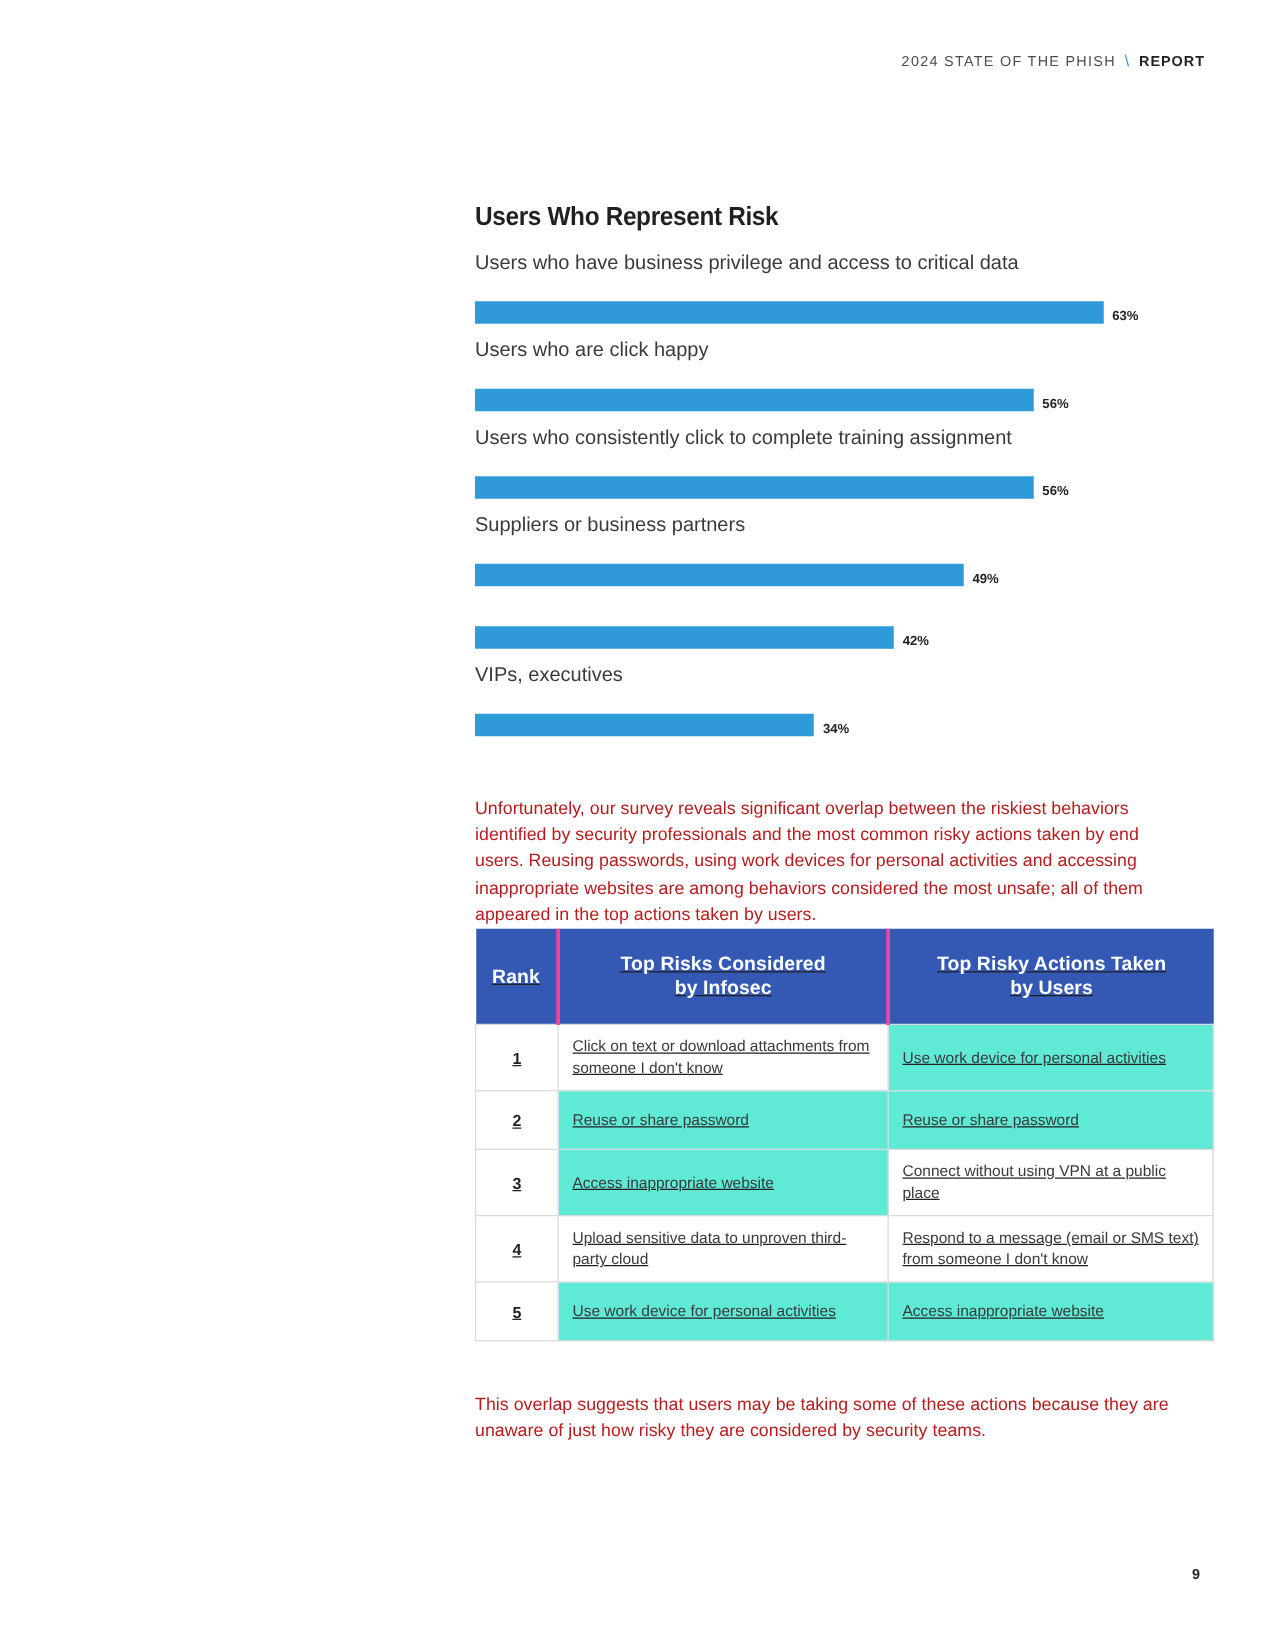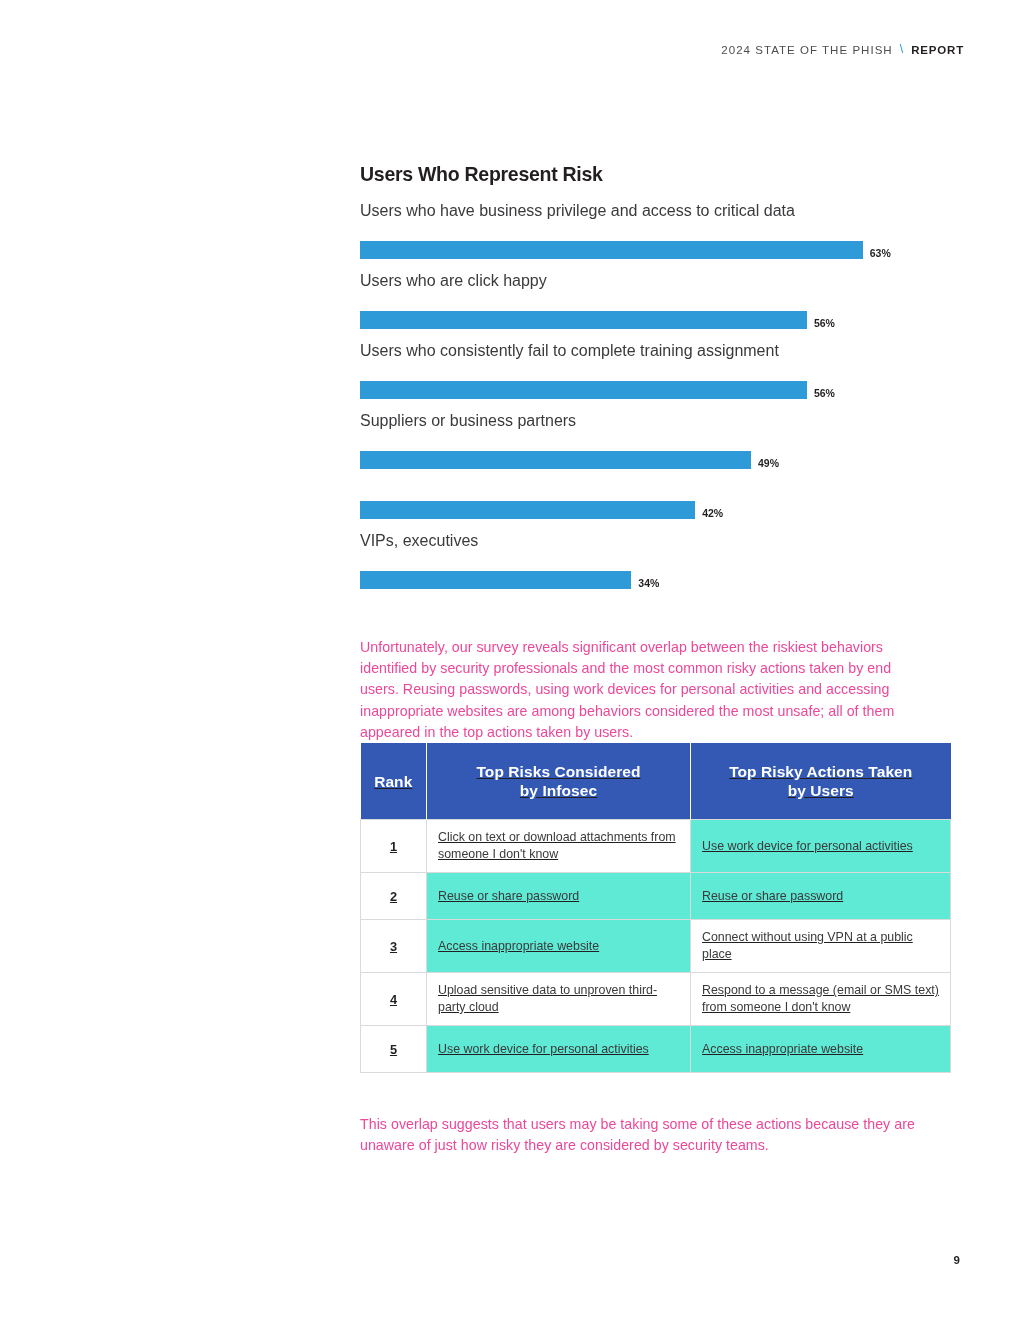--- a/index.html
+++ b/index.html
@@ -39,21 +39,21 @@
   }
   .page-header .hdr-kicker {
     color: #231f20;
     font-weight: 700;
     letter-spacing: 0.07em;
   }
 
   
   .content {
     position: absolute;
-    left: 360px;
+    left: 380px;
     top: 0;
     width: 590px;
   }
 
   .section-title {
     margin: 0;
     padding-top: 162px;
     font-size: 21px;
     font-weight: 700;
     letter-spacing: -0.015em;
@@ -93,21 +93,21 @@
     font-weight: 700;
     color: #231f20;
     margin-left: 7px;
     white-space: nowrap;
   }
 
   
   .body-copy {
     font-size: 14.2px;
     line-height: 21.2px;
-    color: #ec4899;
+    color: #b91c1c;
     letter-spacing: 0.003em;
   }
   .para-1 { margin: 0; padding-top: 48px; width: 545px; }
   .para-2 { margin: 0; padding-top: 41px; width: 580px; }
 
   
   .risk-table {
     width: 590px;
     border-collapse: collapse;
     table-layout: fixed;
@@ -120,21 +120,21 @@
   .risk-table thead th {
     background: #3359b4;
     color: #ffffff;
     font-weight: 700;
     font-size: 15.5px;
     line-height: 19px;
     text-align: center;
     vertical-align: middle;
     height: 76px;
     padding: 0 8px;
-    border-left: 1px solid #ec4899;
+    border-left: 3px solid #ec4899;
     border-right: 1px solid #ffffff;
     font-family: "Liberation Sans Narrow", "Liberation Sans", sans-serif;
     letter-spacing: 0.005em;
   }
   .risk-table thead th:first-child { border-left: none; }
   .risk-table thead th:last-child  { border-right: none; }
   .risk-table thead th .th-line { display: block; }
 
   .risk-table tbody td {
     border: 1px solid #d9dadb;
@@ -187,21 +187,21 @@
         </div>
       </div>
       <div class="bar-group">
         <div class="bar-label">Users who are click happy</div>
         <div class="bar-row">
           <div class="bar-fill" style="width: 446.88px; background: rgb(46, 155, 216);"></div>
           <div class="bar-value">56%</div>
         </div>
       </div>
       <div class="bar-group">
-        <div class="bar-label">Users who consistently fail to complete training assignment</div>
+        <div class="bar-label">Users who consistently click to complete training assignment</div>
         <div class="bar-row">
           <div class="bar-fill" style="width: 446.88px; background: rgb(46, 155, 216);"></div>
           <div class="bar-value">56%</div>
         </div>
       </div>
       <div class="bar-group">
         <div class="bar-label">Suppliers or business partners</div>
         <div class="bar-row">
           <div class="bar-fill" style="width: 391.02px; background: rgb(46, 155, 216);"></div>
           <div class="bar-value">49%</div>

